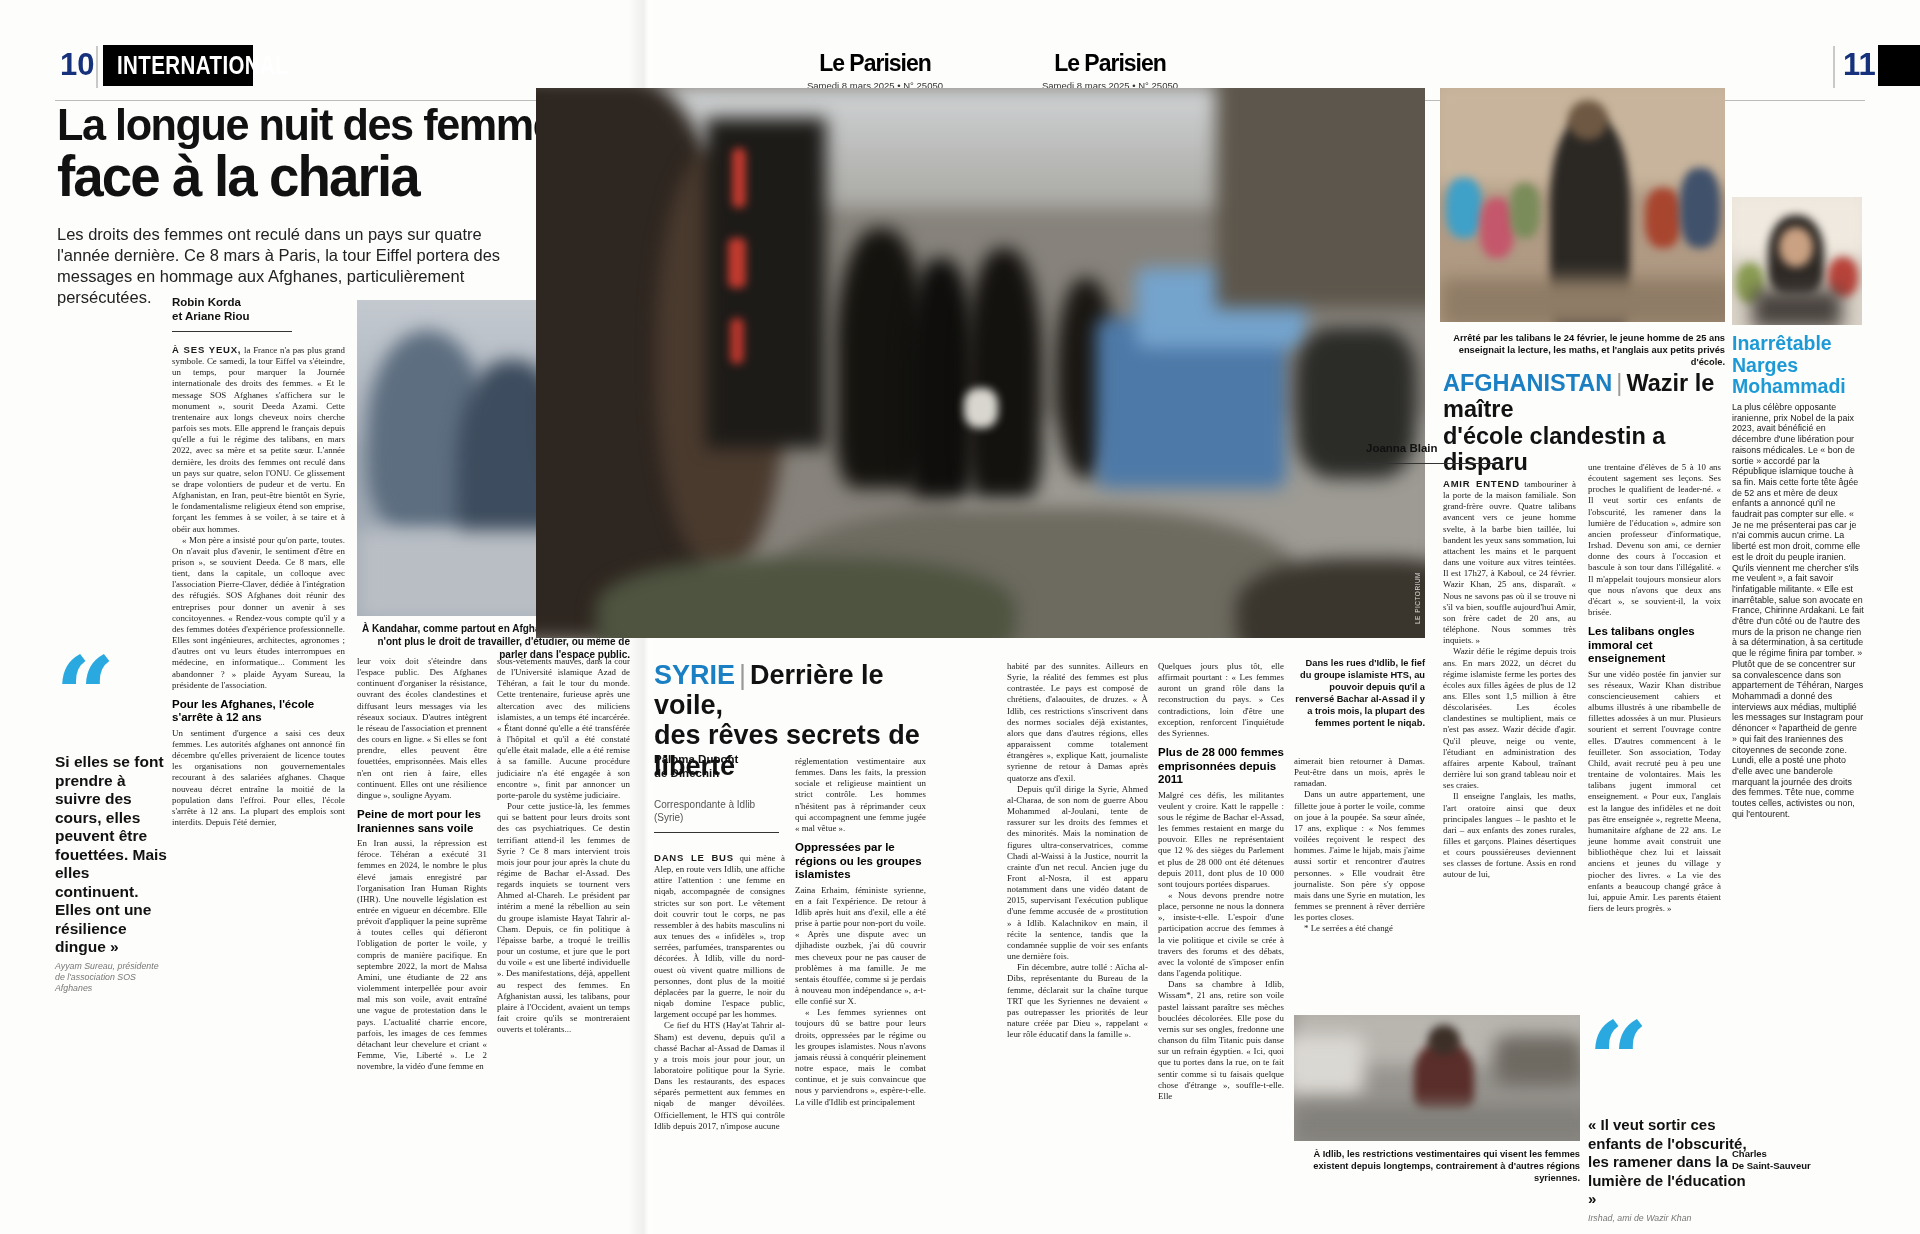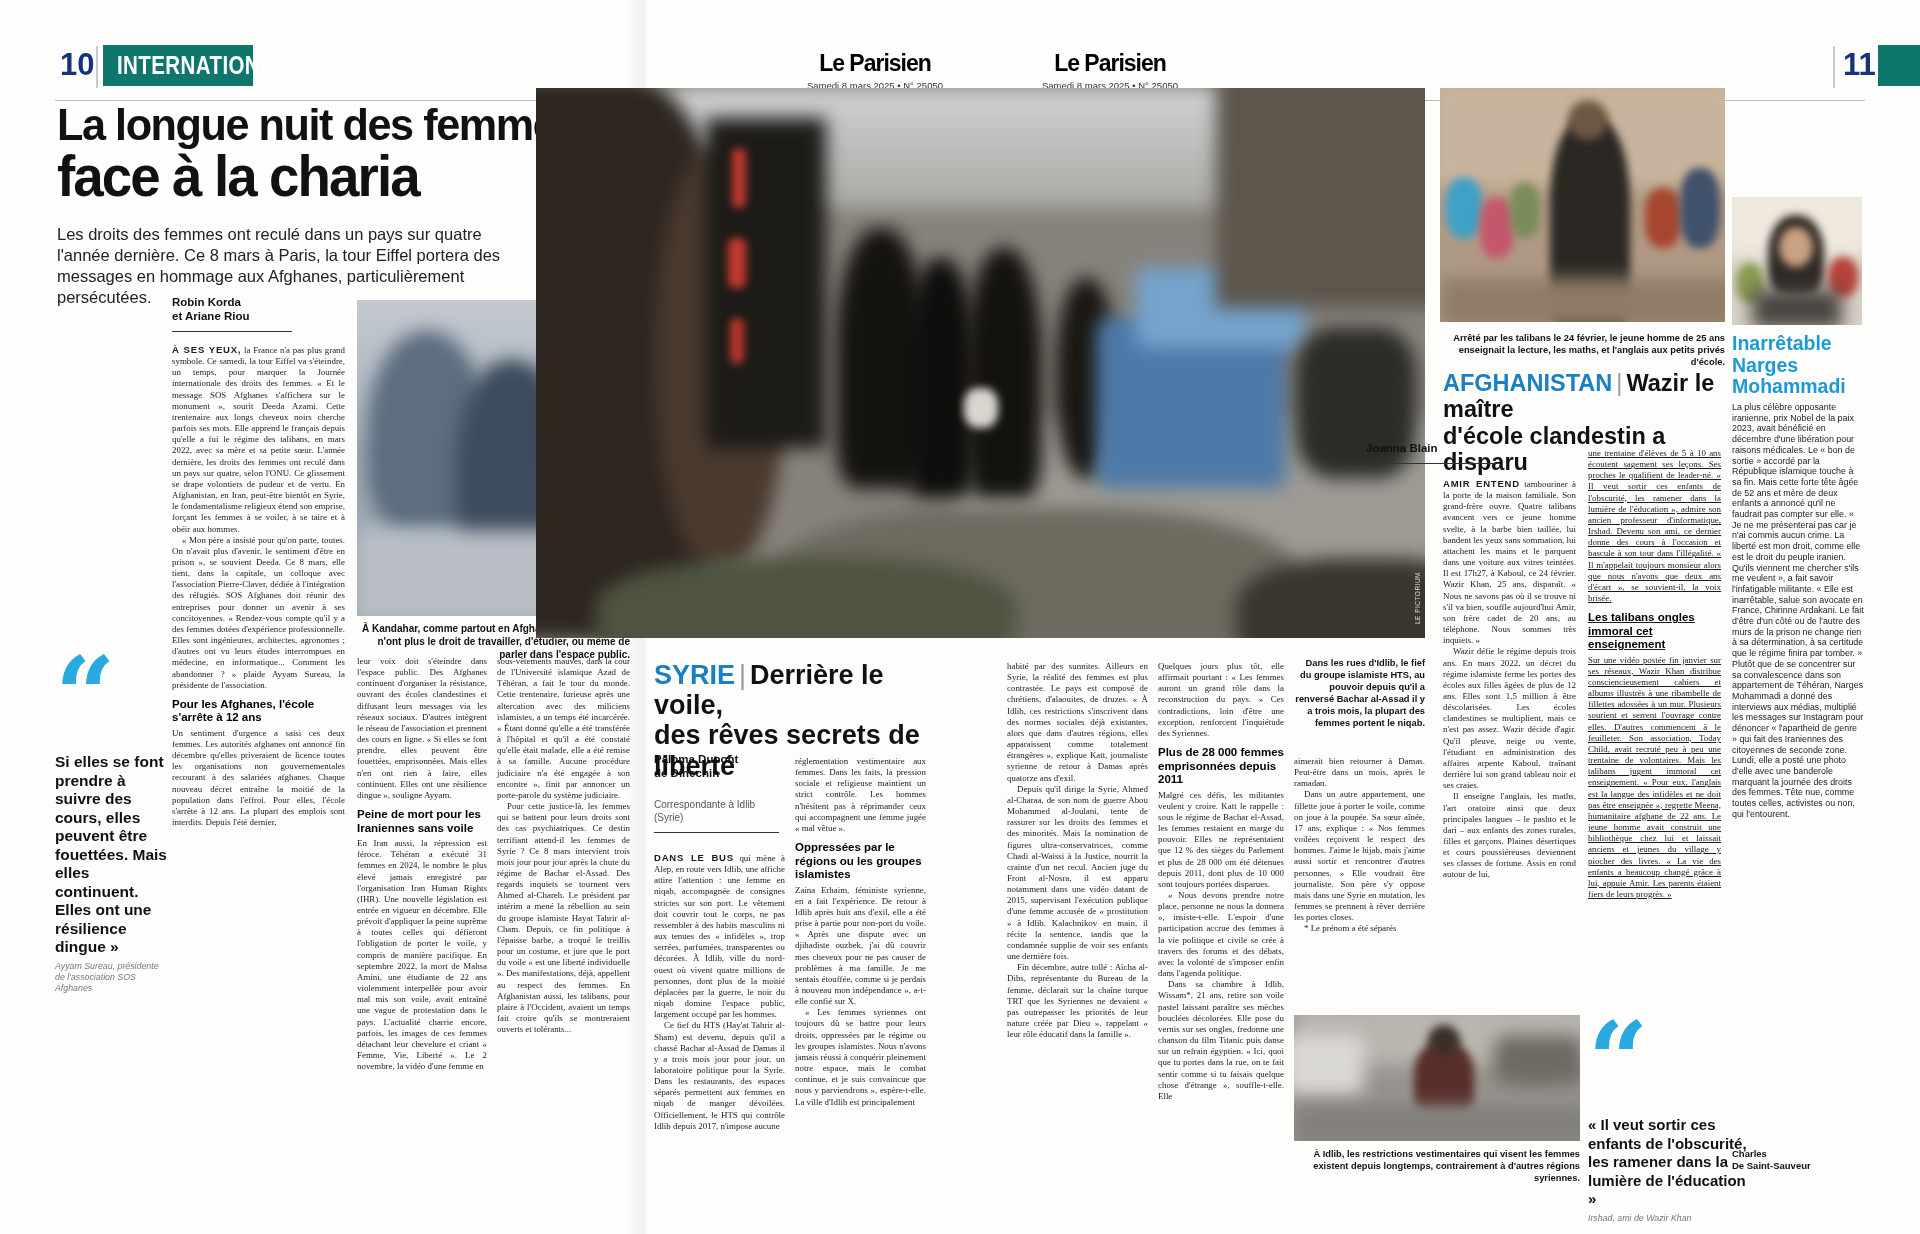--- a/index.html
+++ b/index.html
@@ -5,21 +5,21 @@
   html,body{margin:0;padding:0;background:#e8e8e6;}
   #spread{position:relative;width:1920px;height:1234px;background:#fdfdfc;overflow:hidden;
           font-family:"Liberation Serif",serif;color:#1a1a1a;}
   .abs{position:absolute;}
   .fold{left:628px;top:0;width:34px;height:1234px;
         background:linear-gradient(90deg,rgba(0,0,0,0) 0%,rgba(120,120,115,.10) 45%,rgba(255,255,255,.5) 60%,rgba(0,0,0,0) 100%);}
   
   .toprule{left:55px;top:100px;width:1810px;height:1px;background:#bbb;}
   .pagenum{font-family:"Liberation Sans",sans-serif;font-weight:bold;font-size:31px;color:#16327c;top:47px;}
   .hdr-div{top:46px;width:2px;height:42px;background:#c9c9c9;}
-  .kickerbox{top:45px;height:41px;background:#0f766e;color:#fff;font-family:"Liberation Sans",sans-serif;
+  .kickerbox{top:45px;height:41px;background:#000000;color:#fff;font-family:"Liberation Sans",sans-serif;
              font-weight:bold;font-size:25px;letter-spacing:.5px;display:flex;align-items:center;
              padding:0 14px;transform-origin:left center;}
   .kickerbox span{display:inline-block;transform:scaleX(.82);transform-origin:left center;white-space:nowrap;}
   .paperhead{width:230px;text-align:center;font-family:"Liberation Sans",sans-serif;}
   .paperhead .nameplate{font-weight:bold;font-size:23px;letter-spacing:-1px;color:#000;}
   .paperhead .issue{font-size:9.5px;color:#333;margin-top:3px;}
   
   .mainhead{left:57px;top:103px;font-family:"Liberation Sans",sans-serif;font-weight:bold;color:#111;line-height:.98;}
   .mainhead .l1{font-size:45px;letter-spacing:-1.5px;display:block;transform:scaleX(.96);transform-origin:left;}
   .mainhead .l2{font-size:57px;letter-spacing:-2px;display:block;margin-top:2px;transform:scaleX(.96);transform-origin:left;}
@@ -202,21 +202,21 @@
       <p>« Nous devons prendre notre place, personne ne nous la donnera », insiste-t-elle. L'espoir d'une participation accrue des femmes à la vie politique et civile se crée à travers des forums et des débats, avec la volonté de s'imposer enfin dans l'agenda politique.</p>
       <p>Dans sa chambre à Idlib, Wissam*, 21 ans, retire son voile pastel laissant paraître ses mèches bouclées décolorées. Elle pose du vernis sur ses ongles, fredonne une chanson du film Titanic puis danse sur un refrain égyptien. « Ici, quoi que tu portes dans la rue, on te fait sentir comme si tu faisais quelque chose d'étrange », souffle-t-elle. Elle</p>
     </div>
 
   <div class="abs caption caption-sm" style="left:1294px;top:657px;width:131px;">Dans les rues d'Idlib, le fief du groupe islamiste HTS, au pouvoir depuis qu'il a renversé Bachar al-Assad il y a trois mois, la plupart des femmes portent le niqab.</div>
 
   <div class="abs col" style="left:1294px;top:756px;width:131px;">
 
   <p>aimerait bien retourner à Damas. Peut-être dans un mois, après le ramadan.</p>
       <p>Dans un autre appartement, une fillette joue à porter le voile, comme on joue à la poupée. Sa sœur aînée, 17 ans, explique : « Nos femmes voilées reçoivent le respect des hommes. J'aime le hijab, mais j'aime aussi sortir et rencontrer d'autres personnes. » Elle voudrait être journaliste. Son père s'y oppose mais dans une Syrie en mutation, les femmes se prennent à rêver derrière les portes closes.</p>
-      <p>* Le prénom a été séparés</p>
+      <p>* Le serrées a été changé</p>
     </div>
 
   <div class="abs photo" style="left:1294px;top:1015px;width:286px;height:126px;background:#97948f;">
     <div class="b" style="left:0;top:-10px;width:300px;height:60px;background:#b9b6b0;"></div>
     <div class="b" style="left:-10px;top:20px;width:80px;height:60px;background:#dad8d2;border-radius:10px;"></div>
     <div class="b2" style="left:120px;top:26px;width:60px;height:70px;background:#5a2e2a;border-radius:45% 45% 20% 20%;"></div>
     <div class="b2" style="left:134px;top:10px;width:32px;height:30px;background:#3c2f28;border-radius:50%;"></div>
     <div class="b" style="left:200px;top:20px;width:90px;height:50px;background:#6e6a62;border-radius:20%;"></div>
     <div class="b" style="left:0;top:90px;width:300px;height:40px;background:#82807a;"></div>
   </div>
@@ -243,21 +243,21 @@
     <div class="byline">Joanna Blain</div>
     <div class="byrule" style="width:130px;"></div>
   </div>
 
   <div class="abs col" style="left:1443px;top:478px;width:133px;">
     <p class="cont"><span class="leadin">AMIR ENTEND</span><span> tambouriner à la porte de la maison familiale. Son grand-frère ouvre. Quatre talibans avancent vers ce jeune homme svelte, à la barbe bien taillée, lui bandent les yeux sans sommation, lui attachent les mains et le parquent dans une voiture aux vitres teintées. Il est 17h27, à Kaboul, ce 24 février. Wazir Khan, 25 ans, disparaît. « Nous ne savons pas où il se trouve ni s'il va bien, souffle aujourd'hui Amir, son frère cadet de 20 ans, au téléphone. Nous sommes très inquiets. »</span></p>
 
   <p>Wazir défie le régime depuis trois ans. En mars 2022, un décret du régime islamiste ferme les portes des écoles aux filles âgées de plus de 12 ans. Elles sont 1,5 million à être déscolarisées. Les écoles clandestines se multiplient, mais ce n'est pas assez. Wazir décide d'agir. Qu'il pleuve, neige ou vente, l'étudiant en administration des affaires arpente Kaboul, traînant derrière lui son grand tableau noir et ses craies.</p>
       <p>Il enseigne l'anglais, les maths, l'art oratoire ainsi que deux principales langues – le pashto et le dari – aux enfants des zones rurales, filles et garçons. Plaines désertiques et cours poussiéreuses deviennent ses classes de fortune. Assis en rond autour de lui,</p>
     </div>
-  <div class="abs col" style="left:1588px;top:448px;width:133px;text-decoration:underline;">
+  <div class="abs col" style="left:1588px;top:462px;width:133px;">
 
   <p>une trentaine d'élèves de 5 à 10 ans écoutent sagement ses leçons. Ses proches le qualifient de leader-né. « Il veut sortir ces enfants de l'obscurité, les ramener dans la lumière de l'éducation », admire son ancien professeur d'informatique, Irshad. Devenu son ami, ce dernier donne des cours à l'occasion et bascule à son tour dans l'illégalité. « Il m'appelait toujours monsieur alors que nous n'avons que deux ans d'écart », se souvient-il, la voix brisée.</p>
       <h4>Les talibans ongles immoral cet enseignement</h4>
       <p>Sur une vidéo postée fin janvier sur ses réseaux, Wazir Khan distribue consciencieusement cahiers et albums illustrés à une ribambelle de fillettes adossées à un mur. Plusieurs sourient et serrent l'ouvrage contre elles. D'autres commencent à le feuilleter. Son association, Today Child, avait recruté peu à peu une trentaine de volontaires. Mais les talibans jugent immoral cet enseignement. « Pour eux, l'anglais est la langue des infidèles et ne doit pas être enseignée », regrette Meena, humanitaire afghane de 22 ans. Le jeune homme avait construit une bibliothèque chez lui et laissait anciens et jeunes du village y piocher des livres. « La vie des enfants a beaucoup changé grâce à lui, appuie Amir. Les parents étaient fiers de leurs progrès. »</p>
     </div>
 
   <div class="abs" style="left:1588px;top:1030px;width:160px;">
     <div class="qmark">“</div>
     <div class="qtext" style="margin-top:26px;font-size:15px;">« Il veut sortir ces enfants de l'obscurité, les ramener dans la lumière de l'éducation »</div>
     <div class="qattr">Irshad, ami de Wazir Khan</div>

